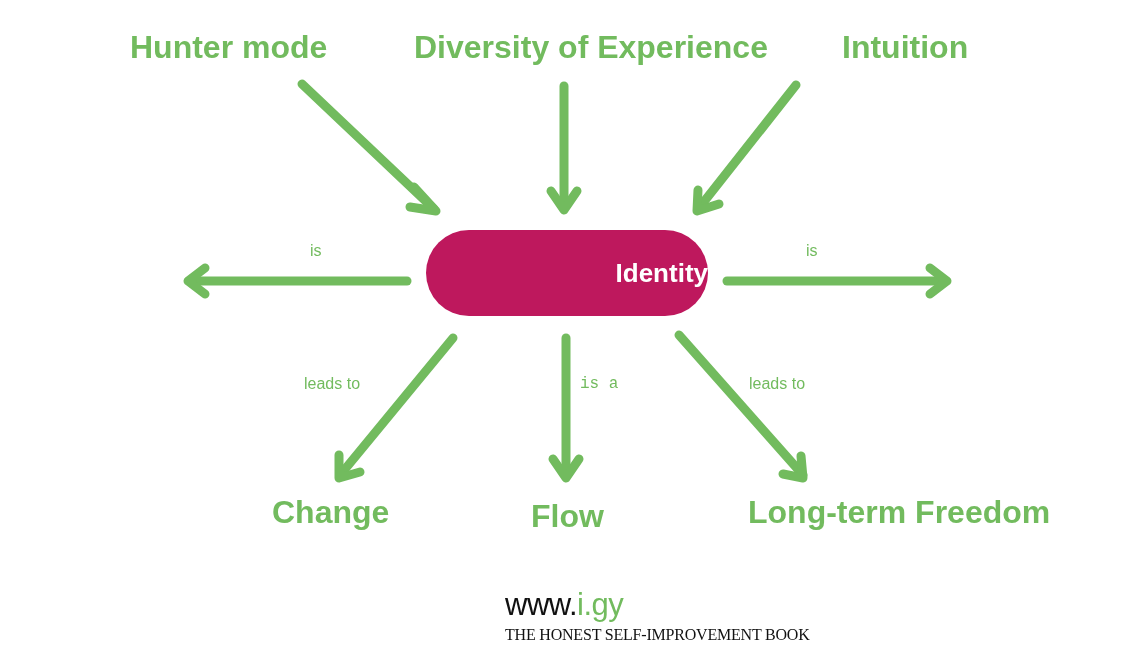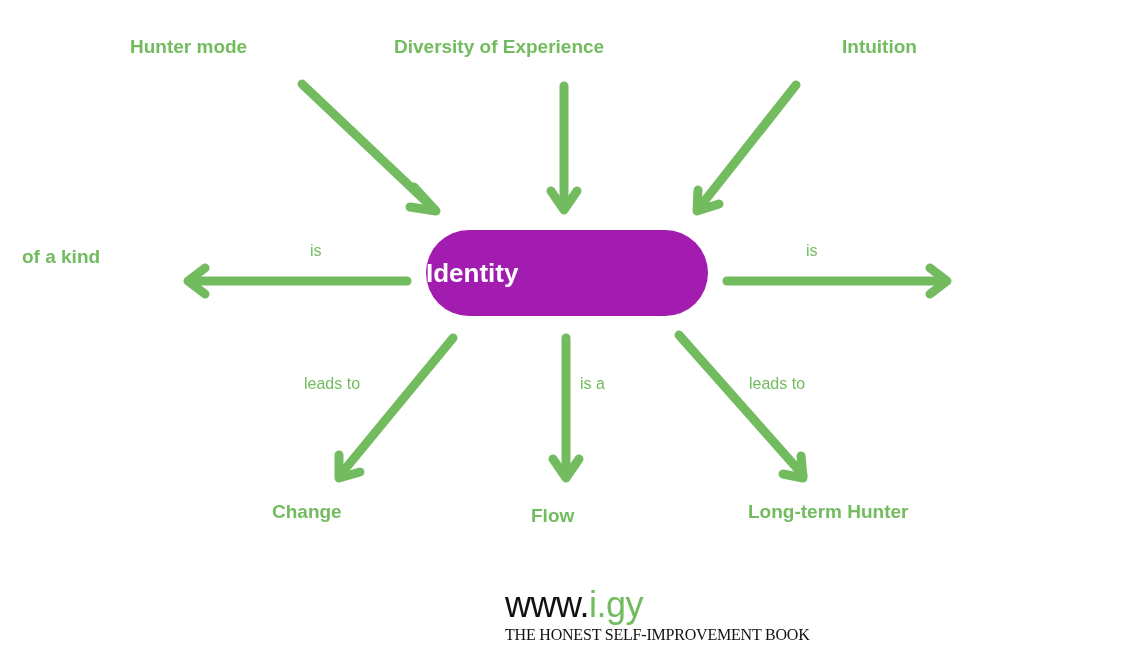--- a/index.html
+++ b/index.html
@@ -1,29 +1,29 @@
 <!DOCTYPE html>
 <html><head>
 <meta charset="utf-8">
 <style>
   html, body { margin:0; padding:0; background:#ffffff; }
   body { width:1128px; height:655px; position:relative; overflow:hidden;
          font-family:"Liberation Sans", "DejaVu Sans", sans-serif; }
-  .node { position:absolute; color:#72bb5e; font-weight:700; font-size:19px;
-          line-height:42px; white-space:nowrap; text-align:left; }
+  .node { position:absolute; color:#72bb5e; font-weight:700; font-size:32px;
+          line-height:42px; white-space:nowrap; text-align:right; }
   .lbl { position:absolute; color:#72bb5e; font-size:16px; white-space:nowrap; }
   #hub { position:absolute; left:426px; top:230px; width:282px; height:86px;
-         border-radius:43px; background:#a21caf; display:flex; align-items:center;
-         justify-content:flex-start; }
+         border-radius:43px; background:#be185d; display:flex; align-items:center;
+         justify-content:flex-end; }
   #hub span { color:#fff; font-weight:700; font-size:26px; }
   svg#arrows { position:absolute; left:0; top:0; }
   .arrow line, .arrow polyline { stroke:#72bb5e; stroke-width:9; fill:none;
         stroke-linecap:round; stroke-linejoin:round; }
   #logo { position:absolute; left:505px; top:588px; text-align:left; }
-  #logo .url { font-size:36px; letter-spacing:-0.5px; line-height:34px; color:#111; }
+  #logo .url { font-size:31px; letter-spacing:-0.5px; line-height:34px; color:#111; }
   #logo .url .g { color:#72bb5e; }
   #logo .tag { font-size:16px; font-family:Liberation Serif, serif;
                color:#111; margin-top:4px; letter-spacing:-0.2px; }
 </style>
 </head>
 <body>
 
 <svg id="arrows" width="1128" height="655">
 
   <g class="arrow">
@@ -61,41 +61,40 @@
     <polyline points="553,459 566,478 579,459"></polyline>
   </g>
 
   <g class="arrow">
     <line x1="679" y1="335" x2="803" y2="475"></line>
     <polyline points="801,456 803,478 783,474"></polyline>
   </g>
 </svg>
 
 <div class="node" style="left:130px; top:26px;">Hunter mode</div>
-<div class="node" style="left:394px; top:26px;">Diversity of Experience</div>
+<div class="node" style="left:414px; top:26px;">Diversity of Experience</div>
 <div class="node" style="left:806px; top:26px;margin-left:36px;">Intuition</div>
 
 <div id="hub">
   <span>Identity</span>
 </div>
 
 <div class="node" style="left:22px; top:236px; width:150px;">
-  <div>of a kind</div>
 </div>
 <div class="lbl" style="left:310px; top:242px;">is</div>
 
 <div class="node" style="left:962px; top:236px; width:124px;">
 </div>
 <div class="lbl" style="left:806px; top:242px;">is</div>
 
 <div class="lbl" style="left:304px; top:375px;">leads to</div>
 <div class="node" style="left:272px; top:491px;">Change</div>
 
-<div class="lbl" style="left:580px; top:375px;">is a</div>
+<div class="lbl" style="left:580px; top:375px;font-family:Liberation Mono, monospace;">is a</div>
 <div class="node" style="left:531px; top:495px;">Flow</div>
 
 <div class="lbl" style="left:749px; top:375px;">leads to</div>
-<div class="node" style="left:748px; top:491px;">Long-term Hunter</div>
+<div class="node" style="left:748px; top:491px;">Long-term Freedom</div>
 
 <div id="logo">
   <div class="url"><span>www.</span><span class="g">i.gy</span></div>
   <div class="tag">THE HONEST SELF-IMPROVEMENT BOOK</div>
 </div>
 
 </body></html>

